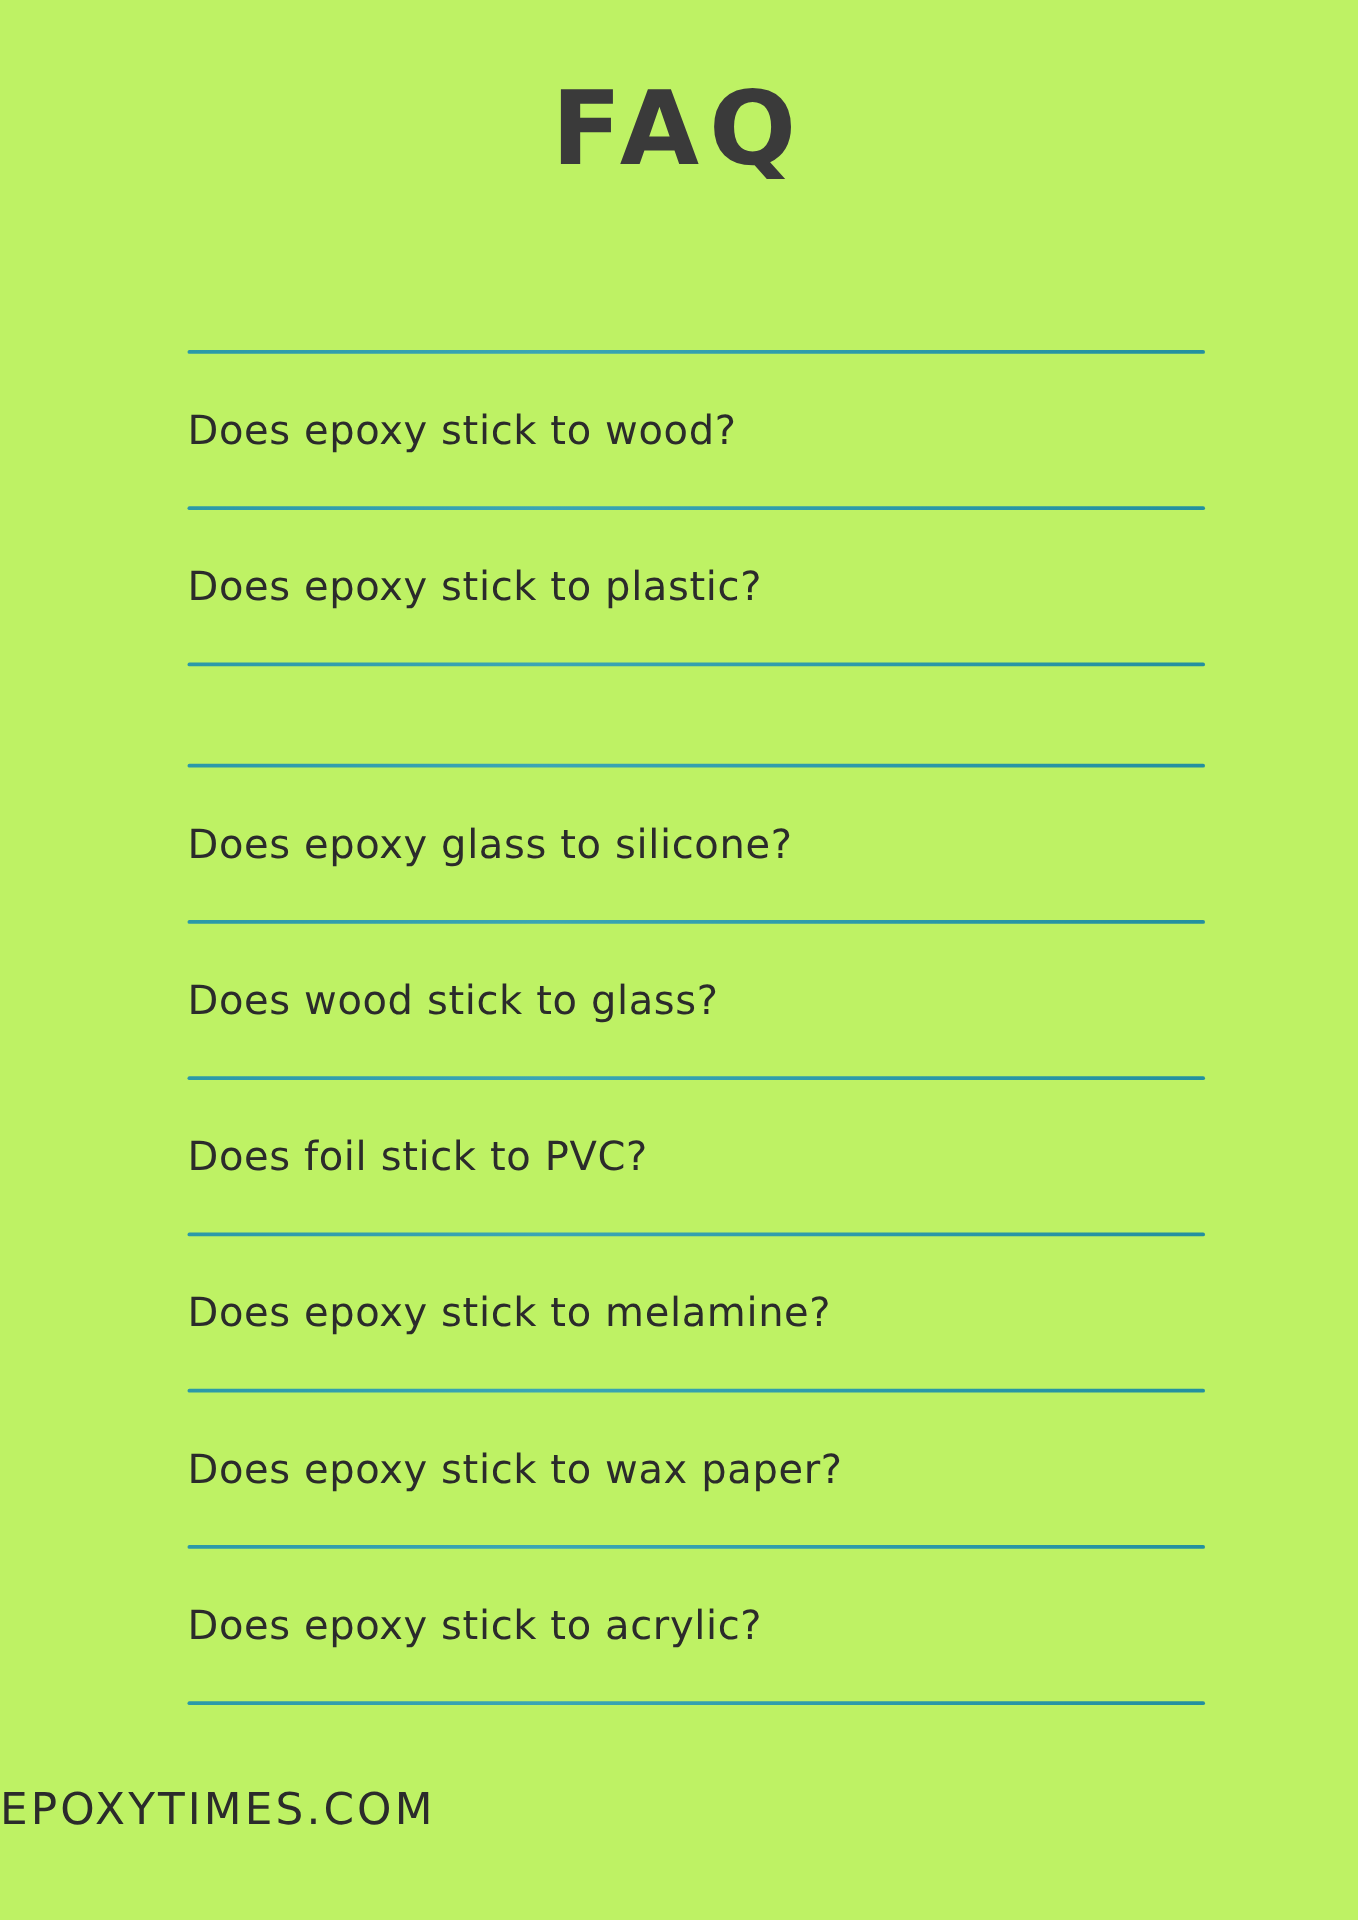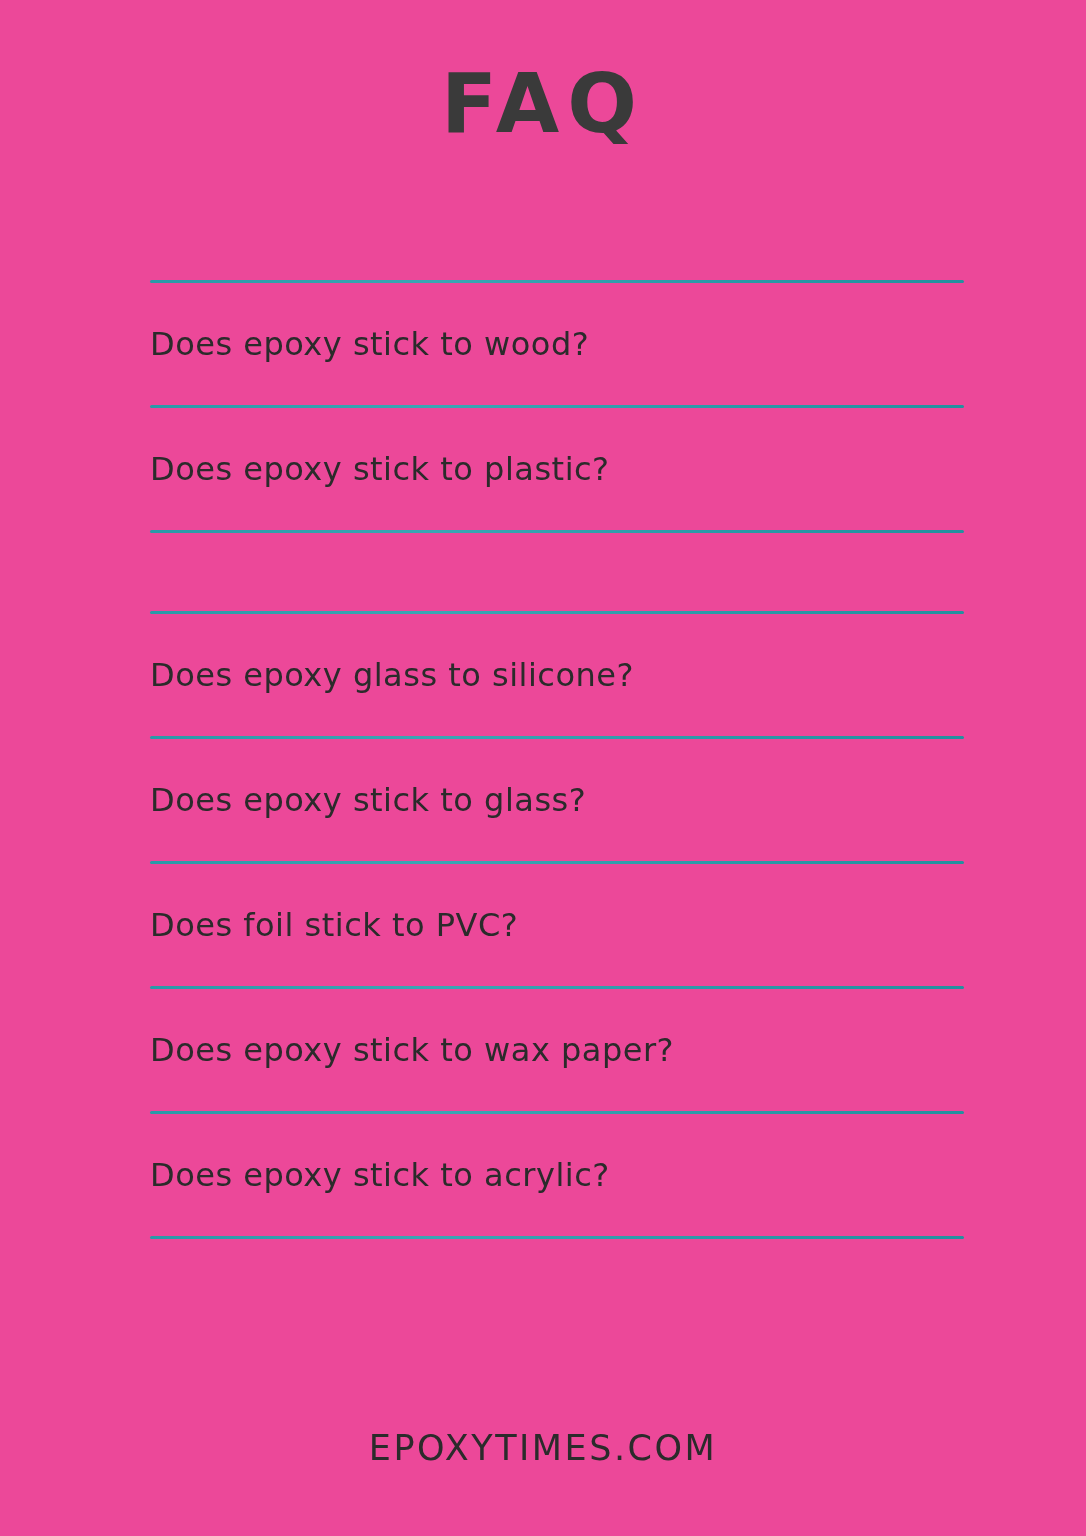--- a/index.html
+++ b/index.html
@@ -51,31 +51,30 @@
       var(--accent-dark, #23909f) 100%);
   }
   .faq-item:first-child .answer-line {
     margin-top: 16px;
   }
   .footer {
     position: absolute;
     top: 1428px;
     left: 0;
     width: 100%;
-    text-align: center;
     font-size: 35px;
     letter-spacing: 2.5px;
     font-weight: 500;
     color: var(--text-color, #2b2b2b);
   }
 </style>
 </head>
 <body>
 
-<div class="page" style="--accent: #2a99a8; --accent-light: #3aa6b4; --accent-dark: #23909f; --title-color: #3a3a3a; --text-color: #2b2b2b; background: #ec4899;">
+<div class="page" style="--accent: #2a99a8; --accent-light: #3aa6b4; --accent-dark: #23909f; --title-color: #3a3a3a; --text-color: #2b2b2b; background: #bef264;">
   <h1 class="page-title">FAQ</h1>
 
   <div class="faq-list" id="faq-list">
       <div class="faq-item">
         <div class="answer-line"></div>
       </div>
       <div class="faq-item">
         <div class="faq-question">Does epoxy stick to wood?</div>
         <div class="answer-line"></div>
       </div>
@@ -84,25 +83,29 @@
         <div class="answer-line"></div>
       </div>
       <div class="faq-item">
         <div class="answer-line"></div>
       </div>
       <div class="faq-item">
         <div class="faq-question">Does epoxy glass to silicone?</div>
         <div class="answer-line"></div>
       </div>
       <div class="faq-item">
-        <div class="faq-question">Does epoxy stick to glass?</div>
+        <div class="faq-question">Does wood stick to glass?</div>
         <div class="answer-line"></div>
       </div>
       <div class="faq-item">
         <div class="faq-question">Does foil stick to PVC?</div>
+        <div class="answer-line"></div>
+      </div>
+      <div class="faq-item">
+        <div class="faq-question">Does epoxy stick to melamine?</div>
         <div class="answer-line"></div>
       </div>
       <div class="faq-item">
         <div class="faq-question">Does epoxy stick to wax paper?</div>
         <div class="answer-line"></div>
       </div>
       <div class="faq-item">
         <div class="faq-question">Does epoxy stick to acrylic?</div>
         <div class="answer-line"></div>
       </div>

